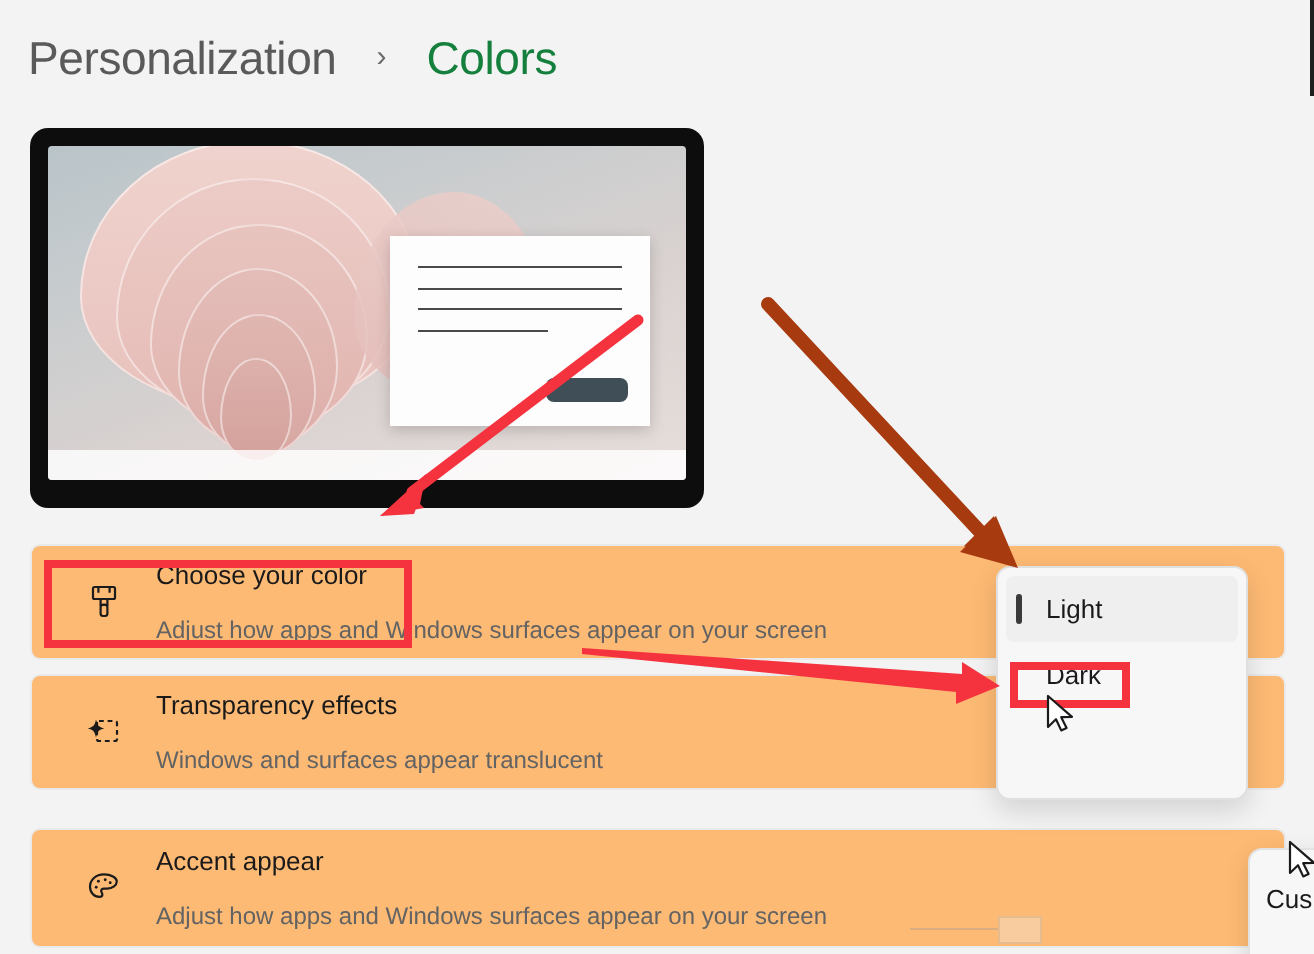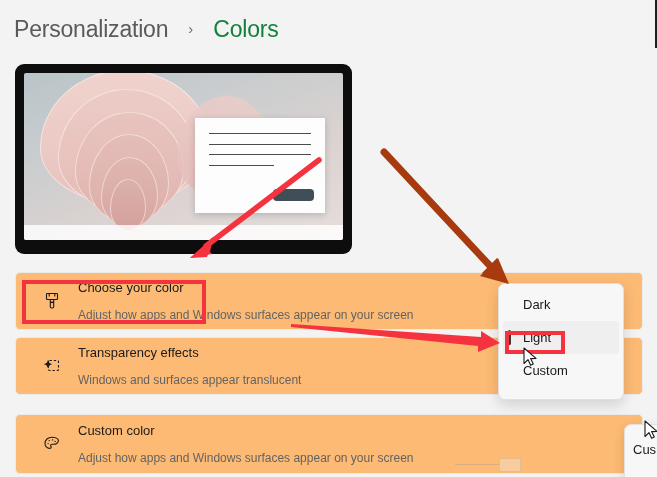--- a/index.html
+++ b/index.html
@@ -313,40 +313,37 @@
       <div class="row-icon">
         <svg width="20" height="20" viewBox="0 0 20 20" fill="none" stroke="#1B1B1B" stroke-width="1.1">
           <path d="M10 3.2 C5.9 3.2 3 5.9 3 9.4 C3 12.3 5.1 14.4 7.6 14.4 C8.8 14.4 9.2 13.8 9.2 13.2 C9.2 12.5 8.6 12.2 8.6 11.5 C8.6 10.8 9.2 10.3 10 10.3 H11.6 C14.3 10.3 16.4 8.6 16.4 6.8 C16.4 4.7 13.5 3.2 10 3.2 Z"></path>
           <circle cx="7.2" cy="6.6" r="0.72" fill="#1B1B1B" stroke="none"></circle>
           <circle cx="10.6" cy="5.9" r="0.72" fill="#1B1B1B" stroke="none"></circle>
           <circle cx="13.1" cy="7.4" r="0.72" fill="#1B1B1B" stroke="none"></circle>
           <circle cx="6.1" cy="9.6" r="0.72" fill="#1B1B1B" stroke="none"></circle>
         </svg>
       </div>
       <div class="row-text">
-        <div class="row-title">Custom color</div>
+        <div class="row-title">Accent appear</div>
         <div class="row-sub">Adjust how apps and Windows surfaces appear on your screen</div>
       </div>
     </div>
   </div>
 
   <div class="ghost-control">
     <div class="gl"></div>
       <div class="gb"></div>
   </div>
 
   <div class="flyout">
+    <div class="fly-item selected">
+      <span>Light</span>
+    </div>
     <div class="fly-item">
       <span>Dark</span>
-    </div>
-    <div class="fly-item selected">
-      <span>Light</span>
-    </div>
-    <div class="fly-item">
-      <span>Custom</span>
     </div>
   </div>
 
   <div class="flyout-partial">
     <span class="fp-label">Cus</span>
   </div>
 
   <div class="redbox" id="redbox-choose"></div>
   <div class="redbox" id="redbox-dark"></div>
 

